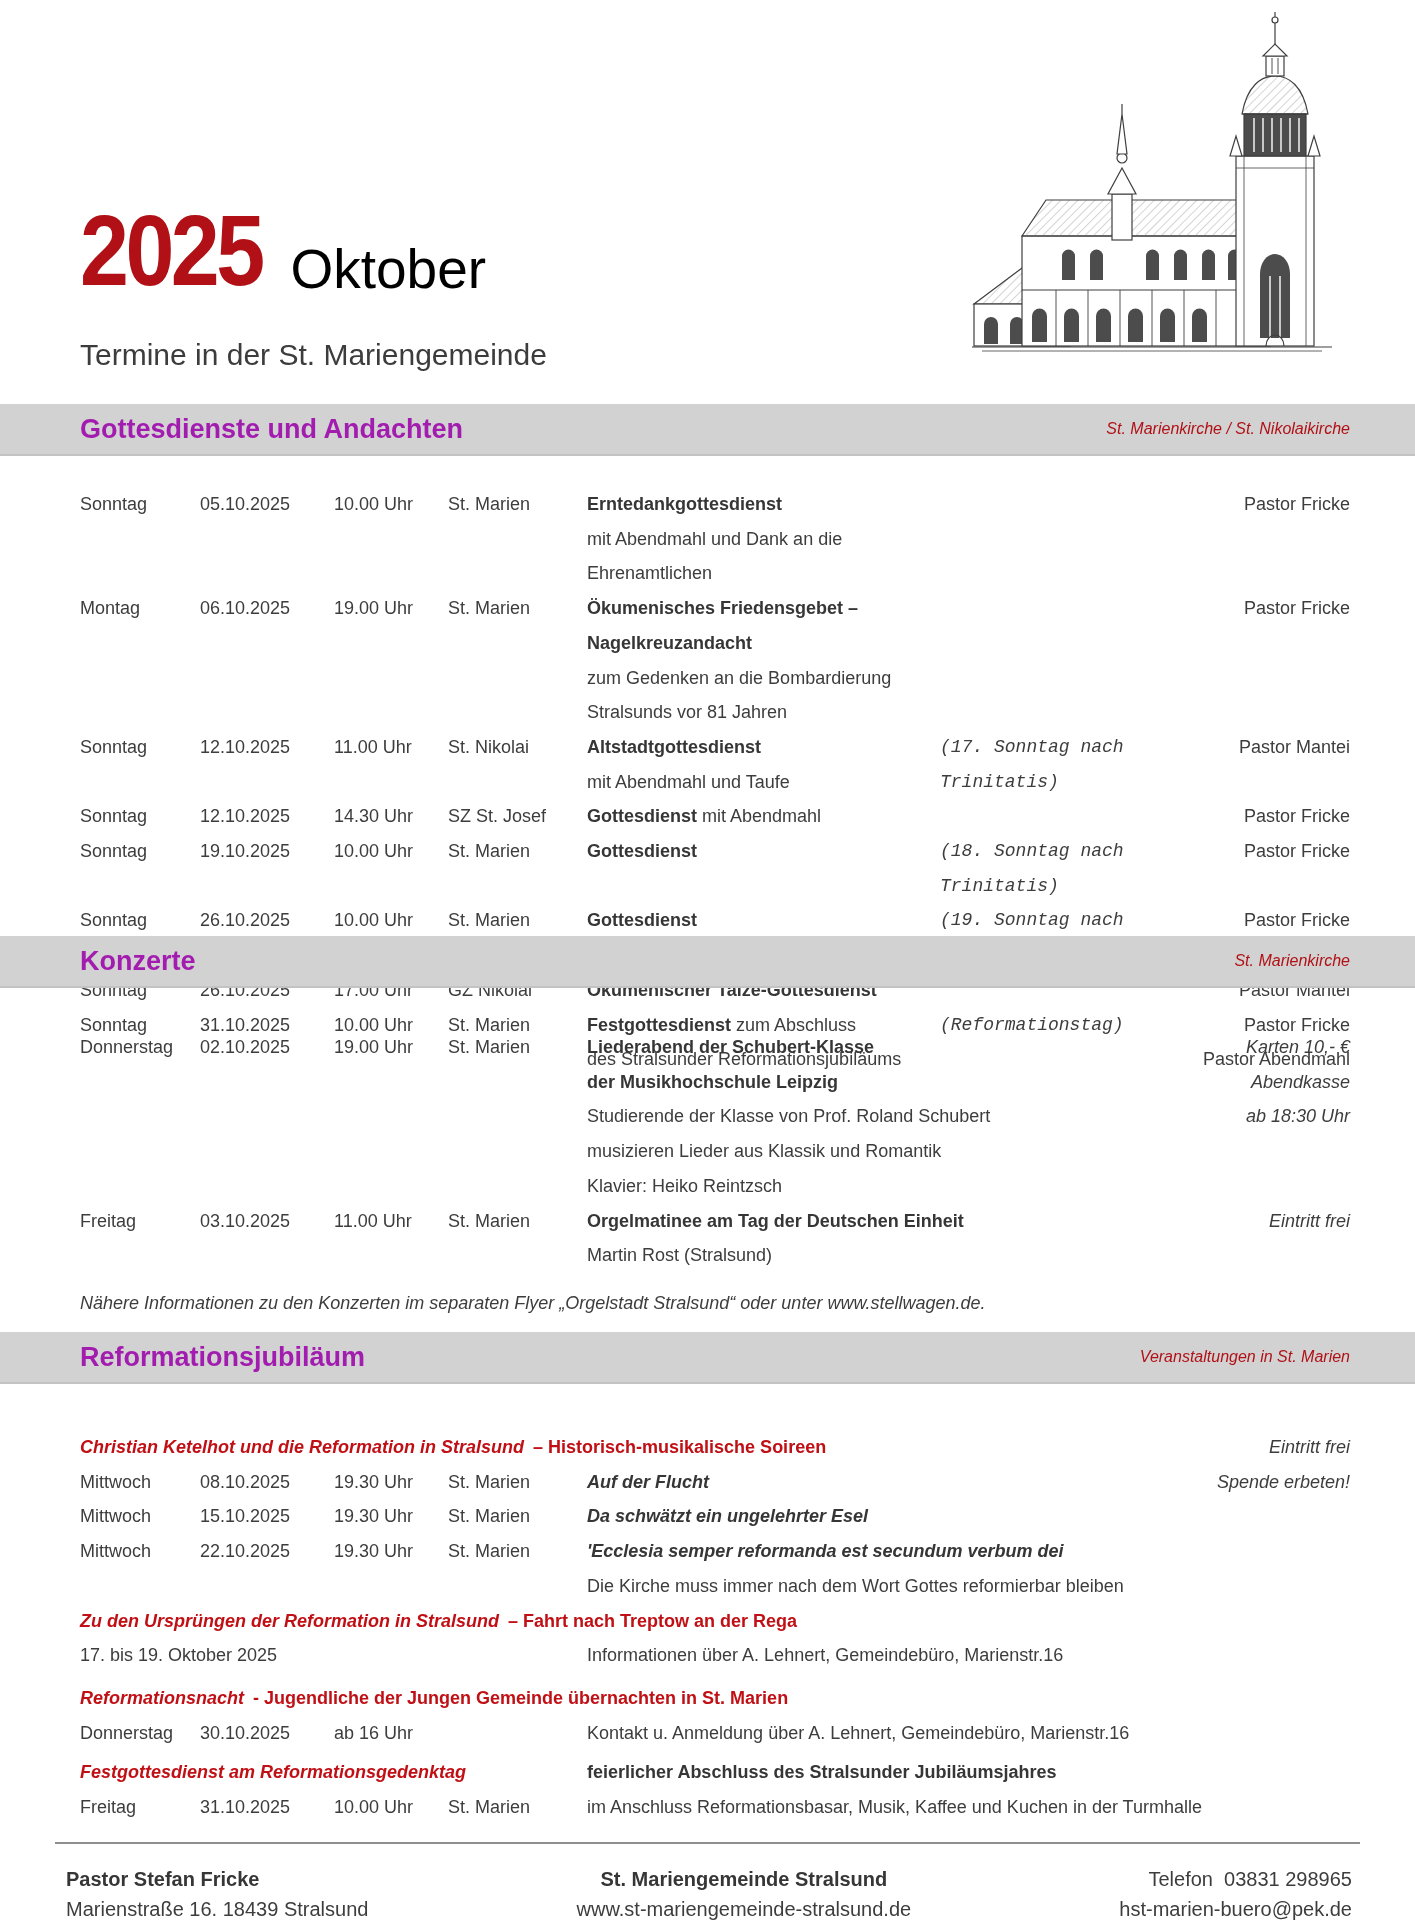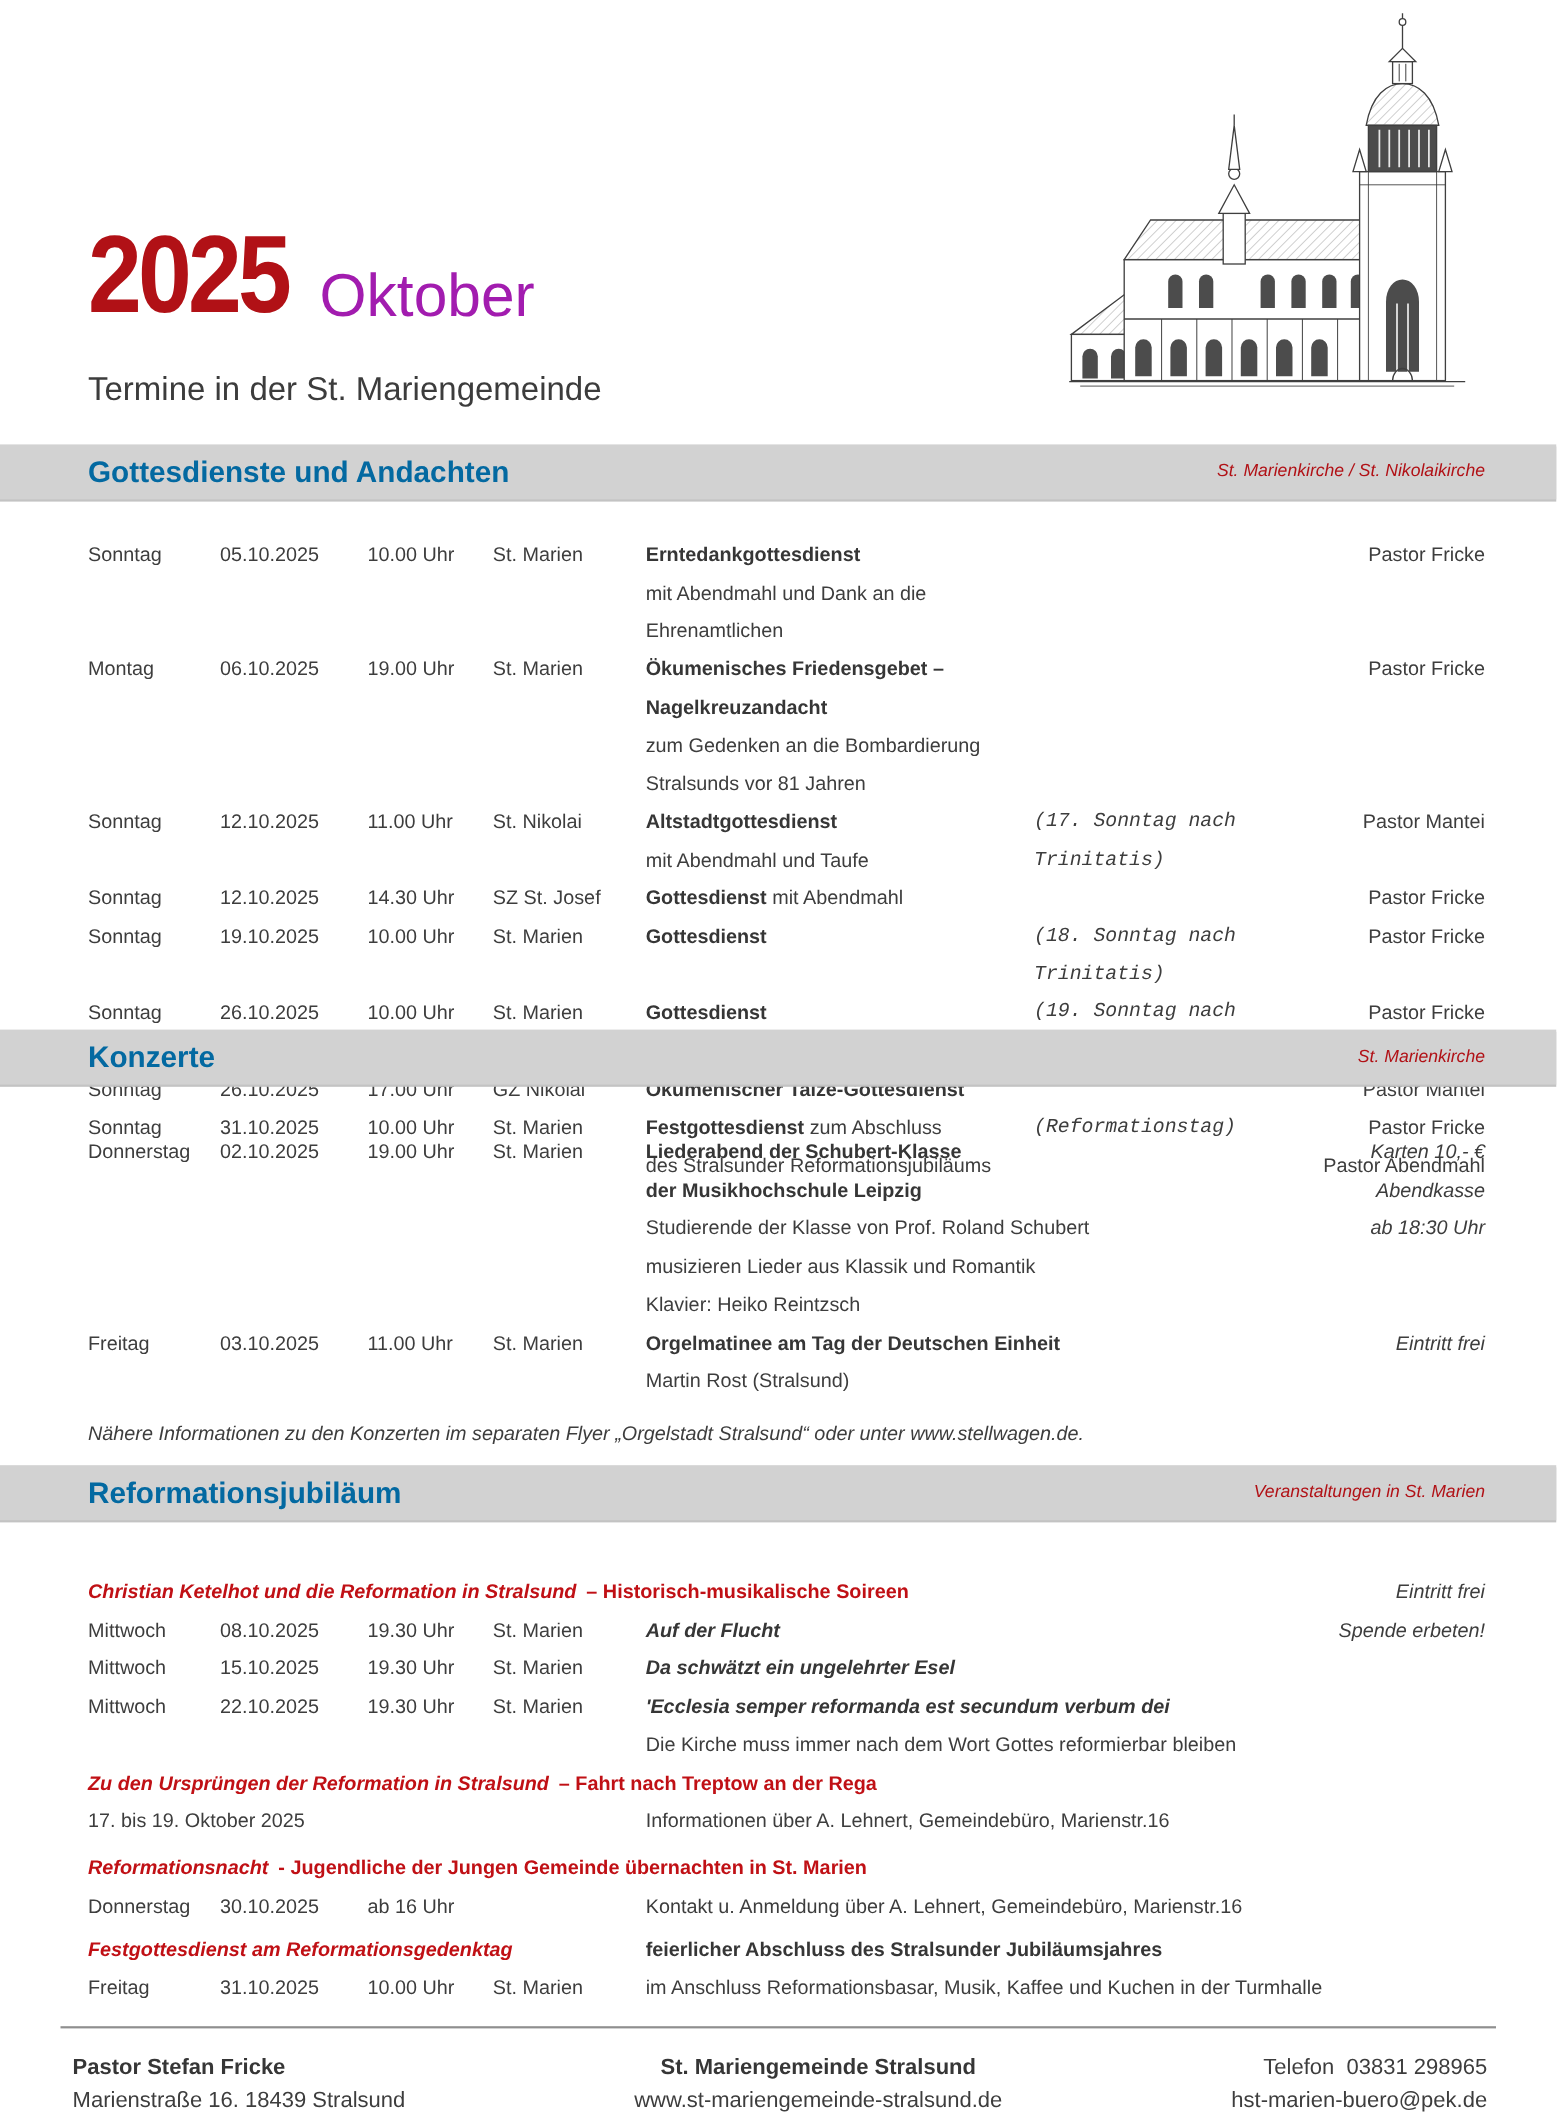--- a/index.html
+++ b/index.html
@@ -8,32 +8,32 @@
     font-family:"Liberation Sans",sans-serif;color:#3d3d3d;overflow:hidden;
   }
   .abs{position:absolute;}
 
   
   #title-row{left:80px;top:200px;display:flex;align-items:baseline;}
   .year{
     font-size:100px;font-weight:bold;color:#b11116;line-height:100px;
     letter-spacing:-4px;display:inline-block;transform:scaleX(.88);transform-origin:0 100%;
   }
-  .month{font-size:55px;color:#a21caf;margin-left:4px;position:relative;top:3px;}
+  .month{font-size:55px;color:#000000;margin-left:4px;position:relative;top:3px;}
   #subtitle{left:80px;top:338px;font-size:30px;color:#3c3c3c;}
 
   #church{left:966px;top:6px;}
 
   
   .bar{
     left:0;right:0;height:50px;background:#d2d2d2;box-shadow:0 2px 0 #c3c3c3;
     display:flex;align-items:center;justify-content:space-between;
     padding:0 65px 0 80px;box-sizing:border-box;
   }
-  .bar .t{font-size:27px;font-weight:bold;color:#0369a1;}
+  .bar .t{font-size:27px;font-weight:bold;color:#a21caf;}
   .bar .v{font-size:16px;font-style:italic;color:#b11116;}
   #bar-services{top:404px;}
   #bar-concerts{top:936px;}
   #bar-reformation{top:1332px;}
 
   
   .content{left:80px;right:65px;font-size:18px;line-height:34.7px;}
   .b{font-weight:bold;color:#363636;}
   .i{font-style:italic;}
   .srow{display:grid;grid-template-columns:120px 134px 114px 139px 353px 1fr auto;}

